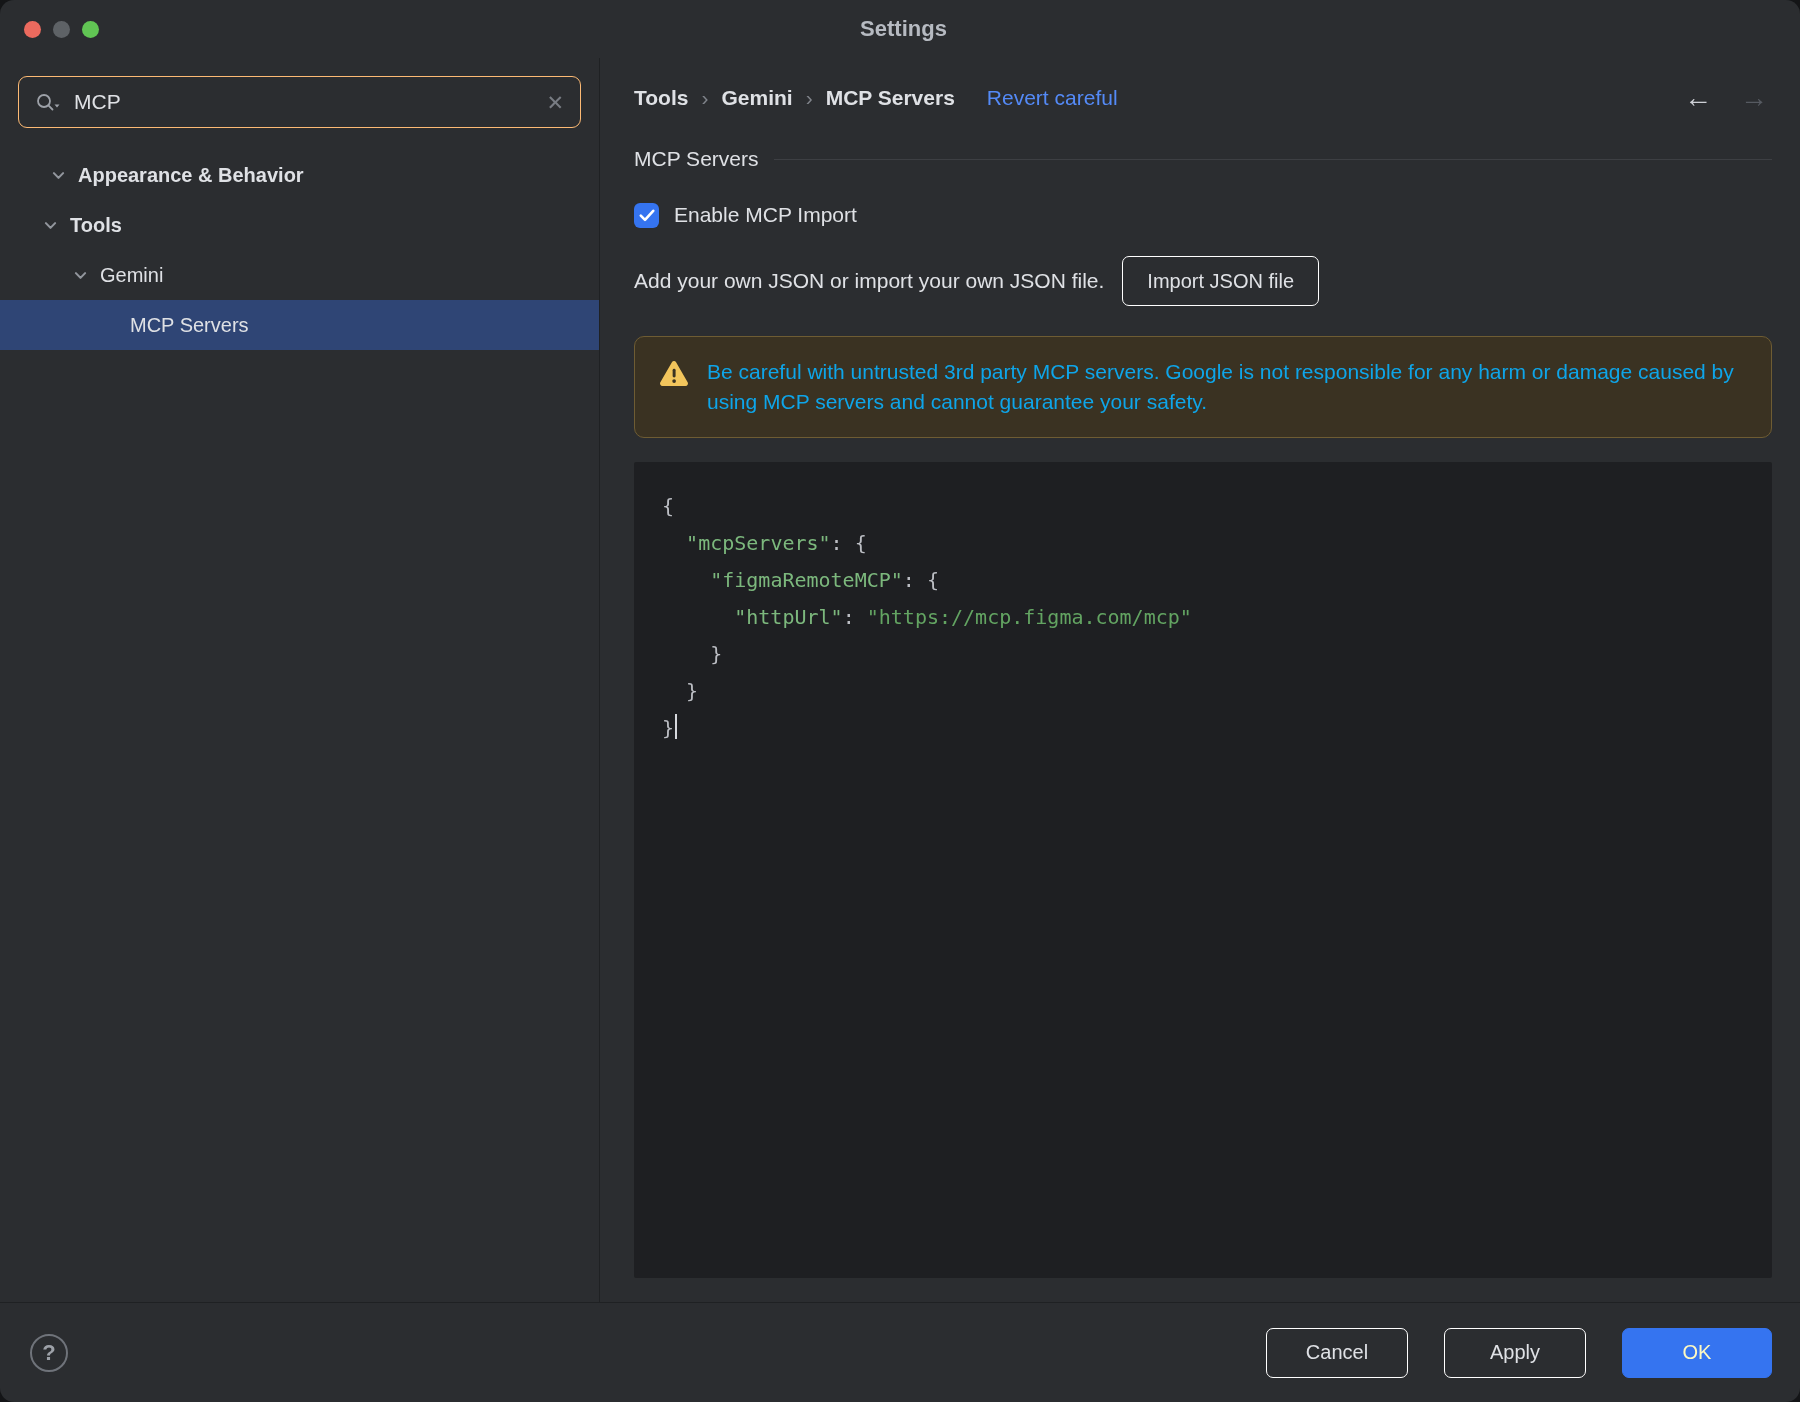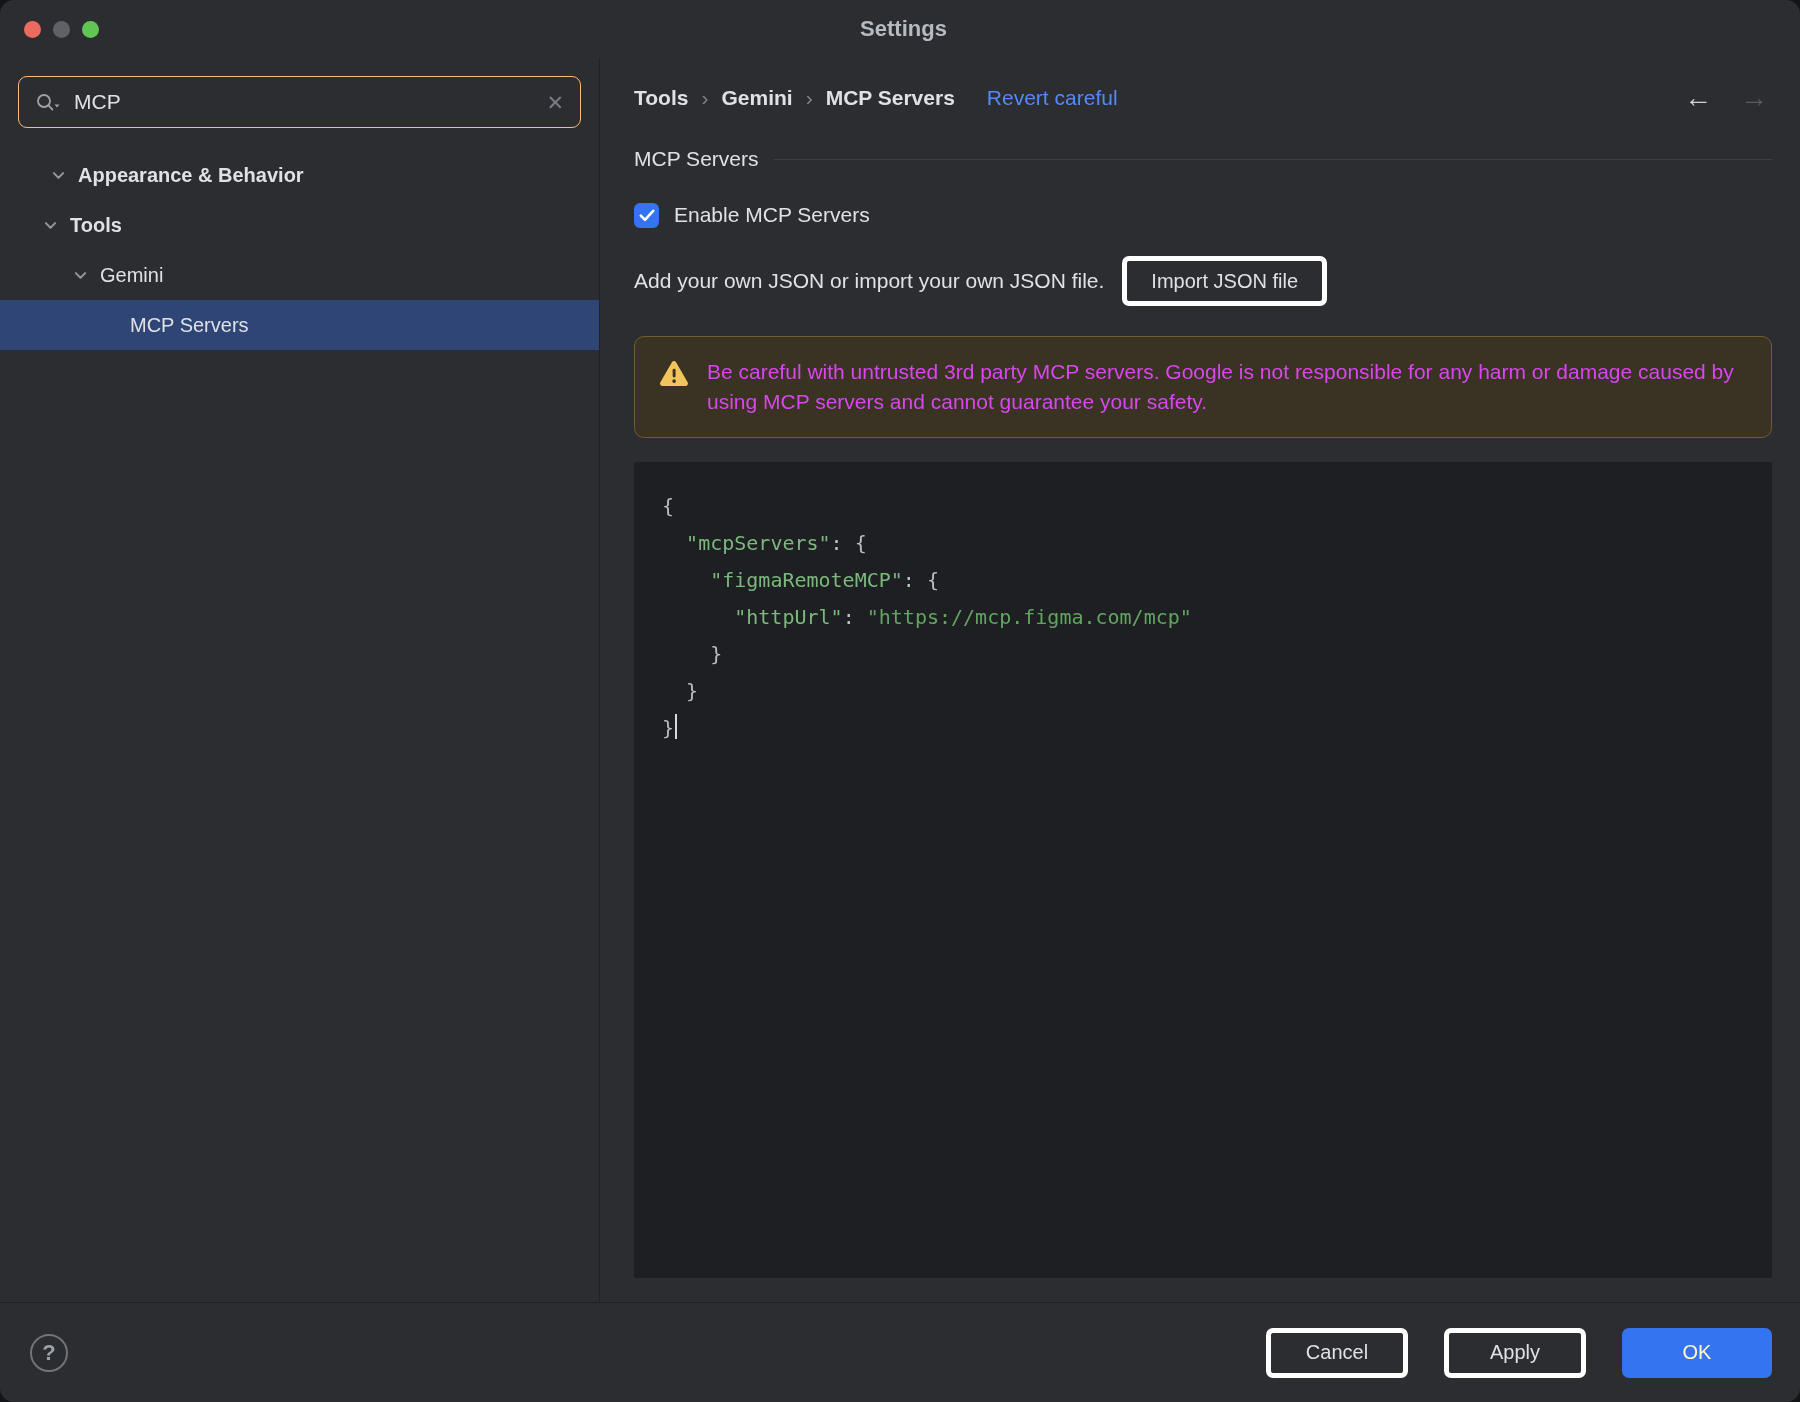--- a/index.html
+++ b/index.html
@@ -44,24 +44,24 @@
   .arrow.back{color:#ced0d6;cursor:pointer;}
   .arrow.fwd{color:#565a61;}
   .section-header{margin-top:32px;display:flex;align-items:center;gap:16px;height:26px;}
   .section-title{font-size:21px;color:#dfe1e5;white-space:nowrap;}
   .section-line{flex:1;height:1px;background:#3d3f43;}
   .enable-row{margin-top:30px;display:flex;align-items:center;gap:15px;height:26px;cursor:pointer;}
   .checkbox{width:25px;height:25px;border-radius:6px;background:var(--accent,#3574f0);display:flex;align-items:center;justify-content:center;flex:0 0 25px;cursor:pointer;}
   .enable-label{font-size:21px;}
   .import-row{margin-top:28px;display:flex;align-items:center;gap:18px;}
   .import-text{font-size:21px;}
-  .btn{height:50px;padding:0 24px;border-radius:7px;border:5px solid #ffffff;background:transparent;color:#dfe1e5;font-size:20px;font-family:inherit;cursor:pointer;}
+  .btn{height:50px;padding:0 24px;border-radius:7px;border:1px solid #ffffff;background:transparent;color:#dfe1e5;font-size:20px;font-family:inherit;cursor:pointer;}
   .warning-banner{margin-top:30px;background:var(--warning-bg,#3a3222);border:1px solid var(--warning-border,#6e5c33);border-radius:10px;padding:20px 24px;display:flex;gap:18px;align-items:flex-start;}
   .warn-icon{flex:0 0 auto;margin-top:3px;}
-  .warn-text{font-size:21px;line-height:1.43;color:#d946ef;}
+  .warn-text{font-size:21px;line-height:1.43;color:#0ea5e9;}
   .editor{margin-top:24px;margin-bottom:24px;background:var(--editor-bg,#1e1f22);flex:1;padding:26px 28px;overflow:hidden;border-radius:2px;cursor:text;}
   .code-line{font-family:"DejaVu Sans Mono",monospace;font-size:20px;line-height:37px;white-space:pre;color:#bcbec4;}
   .tok-key{color:var(--json-key,#7cb87d);}
   .tok-string{color:var(--json-string,#63a462);}
   .tok-punct{color:#bcbec4;}
   .caret{display:inline-block;width:2px;height:25px;background:#d6d8dd;vertical-align:-4px;margin-left:1px;}
   
   .footer{flex:0 0 auto;height:100px;border-top:1px solid #1f2123;display:flex;align-items:center;padding:0 28px 0 30px;}
   .help{width:38px;height:38px;border-radius:50%;border:2px solid #6f737a;color:#9da1a8;display:flex;align-items:center;justify-content:center;font-size:22px;font-weight:700;cursor:pointer;}
   .footer-buttons{margin-left:auto;display:flex;gap:36px;align-items:center;}
@@ -151,21 +151,21 @@
         <span class="section-title">MCP Servers</span>
         <span class="section-line"></span>
       </div>
 
       <div class="enable-row">
         <span class="checkbox">
           <svg width="16" height="13" viewBox="0 0 16 13" fill="none">
             <path d="M1.8 6.6 L6 10.8 L14.2 1.8" stroke="#ffffff" stroke-width="2.6" stroke-linecap="round" stroke-linejoin="round"></path>
           </svg>
         </span>
-        <span class="enable-label">Enable MCP Servers</span>
+        <span class="enable-label">Enable MCP Import</span>
       </div>
 
       <div class="import-row">
         <span class="import-text">Add your own JSON or import your own JSON file.</span>
         <button class="btn">Import JSON file</button>
       </div>
 
       <div class="warning-banner">
         <span class="warn-icon">
           <svg width="30" height="27" viewBox="0 0 24 22">

